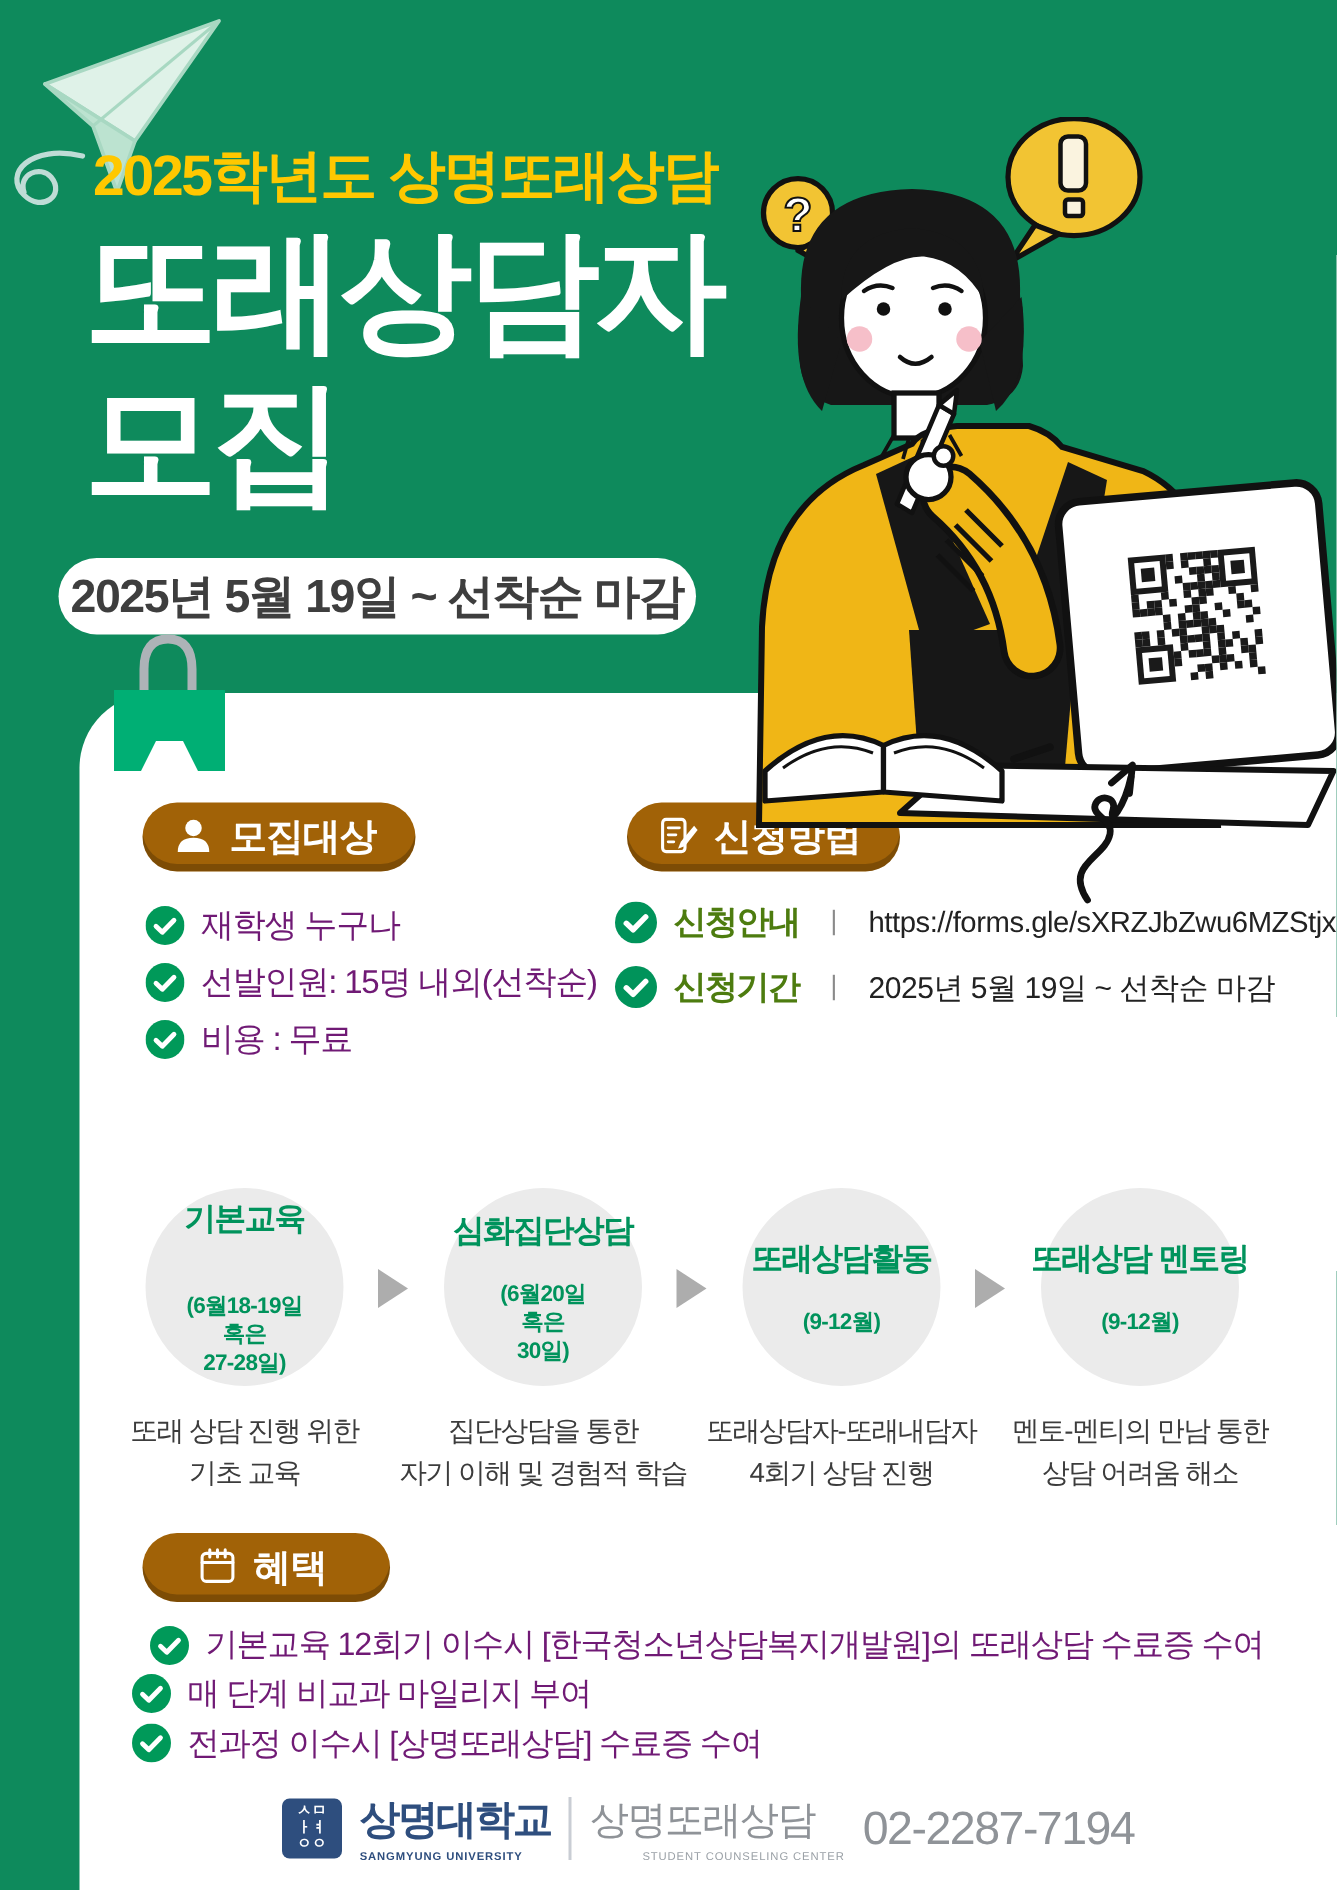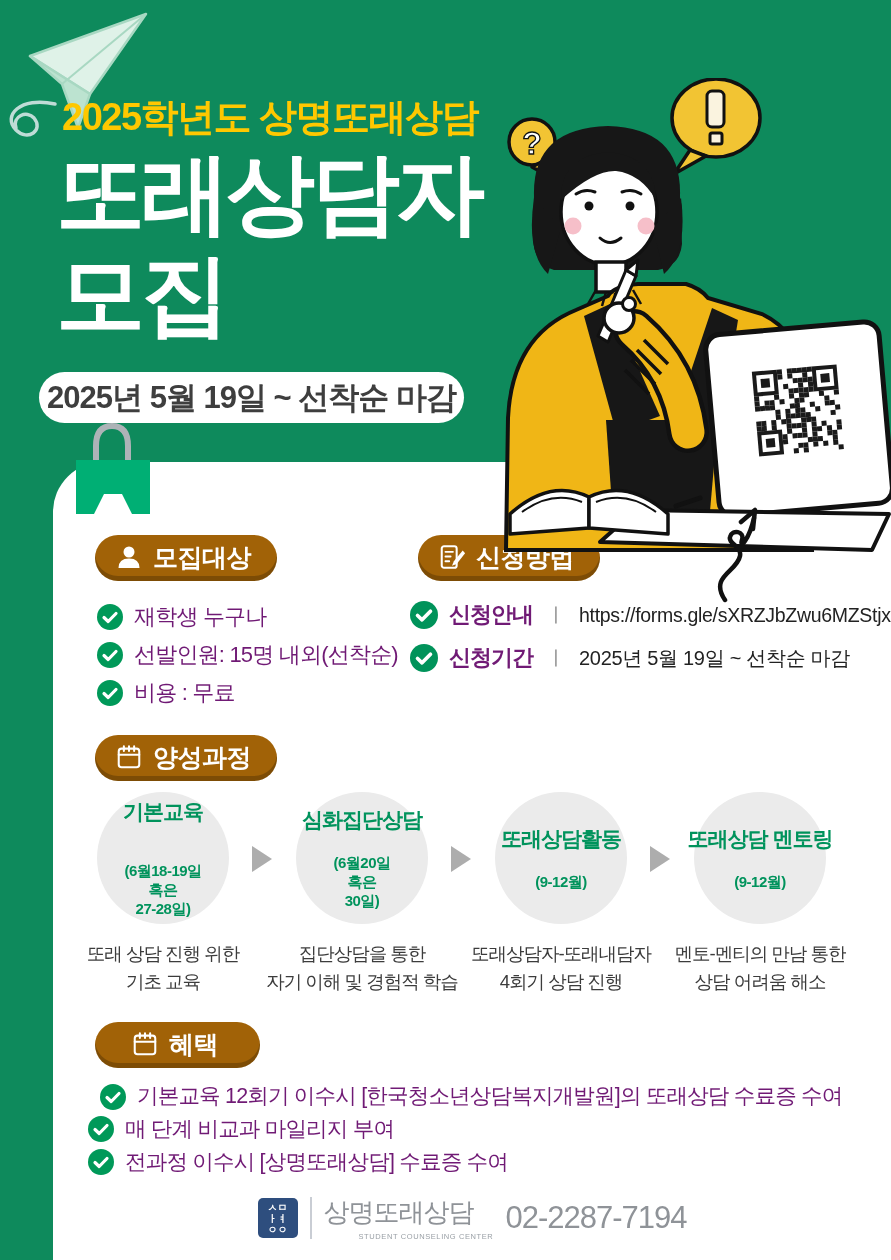--- a/index.html
+++ b/index.html
@@ -29,21 +29,21 @@
            gap:10px; background:#a16207; color:#fff; border-radius:26px; padding:0 26px 2px 20px;
            box-shadow:inset 0 -5px 0 rgba(0,0,0,0.22); font-size:25px; font-weight:700;
            letter-spacing:-0.5px; white-space:nowrap; }
   .badge svg { width:28px; height:28px; flex:0 0 auto; }
   .badge.center { justify-content:center; padding:0 34px 2px 28px; }
 
   .check-row { position:absolute; display:flex; align-items:center; gap:11px; white-space:nowrap; }
   .check-row .ck { width:26px; height:26px; flex:0 0 auto; }
   .check-row .txt { font-size:22px; color:#701a75; letter-spacing:-0.8px; }
   .apply-row .ck { width:28px; height:28px; }
-  .apply-label { font-size:22px; font-weight:700; color:#701a75; letter-spacing:-1px; }
+  .apply-label { font-size:22px; font-weight:700; color:#4d7c0f; letter-spacing:-1px; }
   .apply-sep { font-size:20px; color:#8a8a8a; margin:0 2px; }
   .apply-value { font-size:20px; color:#222; letter-spacing:-0.3px; }
   .apply-value.url { font-size:19.5px; }
 
   .step-circle { position:absolute; top:330px; width:132px; height:132px; border-radius:50%;
                  background:#EBEBEB; display:flex; flex-direction:column; align-items:center;
                  justify-content:center; text-align:center; }
   .step-title { font-size:21px; font-weight:800; color:#00935C; letter-spacing:-1px; white-space:nowrap; }
   .step-date { margin-top:19px; font-size:15px; font-weight:700; color:#00935C;
                line-height:19px; white-space:pre-line; letter-spacing:-0.5px; }
@@ -342,27 +342,20 @@
     <div class="check-row apply-row" style="left:357px; top:181px;">
       <svg class="ck" viewBox="0 0 26 26">
           <circle cx="13" cy="13" r="13" fill="#00935A"></circle>
           <path d="M7,13.5 L11.2,17.5 L19,9.5" stroke="#fff" stroke-width="3.4" fill="none" stroke-linecap="round" stroke-linejoin="round"></path>
         </svg>
       <span class="apply-label">신청기간</span>
       <span class="apply-sep">ㅣ</span>
       <span class="apply-value">2025년 5월 19일 ~ 선착순 마감</span>
     </div>
 
-    <div class="badge" style="left:42px; top:273px;">
-      <svg viewBox="0 0 30 30">
-        <rect x="4" y="6" width="22" height="20" rx="3" fill="none" stroke="#fff" stroke-width="2.2"></rect>
-        <path d="M9.5,3.5 v5 M15,3.5 v5 M20.5,3.5 v5 M4,12.5 h22" stroke="#fff" stroke-width="2.2" stroke-linecap="round"></path>
-      </svg>
-      <span>양성과정</span>
-    </div>
 
     <div class="step-circle" style="left:44px;gap:16px;">
       <div class="step-title">기본교육</div>
       <div class="step-date">(6월18-19일
 혹은
 27-28일)</div>
     </div>
     <div class="step-arrow" style="left:199px;"></div>
     <div class="step-circle" style="left:243px;">
       <div class="step-title">심화집단상담</div>
@@ -416,20 +409,24 @@
           <circle cx="13" cy="13" r="13" fill="#009959"></circle>
           <path d="M7,13.5 L11.2,17.5 L19,9.5" stroke="#fff" stroke-width="3.2" fill="none" stroke-linecap="round" stroke-linejoin="round"></path>
         </svg>
       <span class="txt">전과정 이수시 [상명또래상담] 수료증 수여</span>
     </div>
 
     <div class="footer">
       <div class="logo-square">ㅅㅁ
 ㅏㅕ
 ㅇㅇ</div>
+      <div class="univ-col">
+        <span class="univ-name">상명대학교</span>
+        <span class="univ-en">SANGMYUNG UNIVERSITY</span>
+      </div>
       <div class="footer-divider"></div>
       <div class="center-col">
         <span class="center-name">상명또래상담</span>
         <span class="center-en">STUDENT COUNSELING CENTER</span>
       </div>
       <span class="phone">02-2287-7194</span>
     </div>
 
   </div>
 </div>

